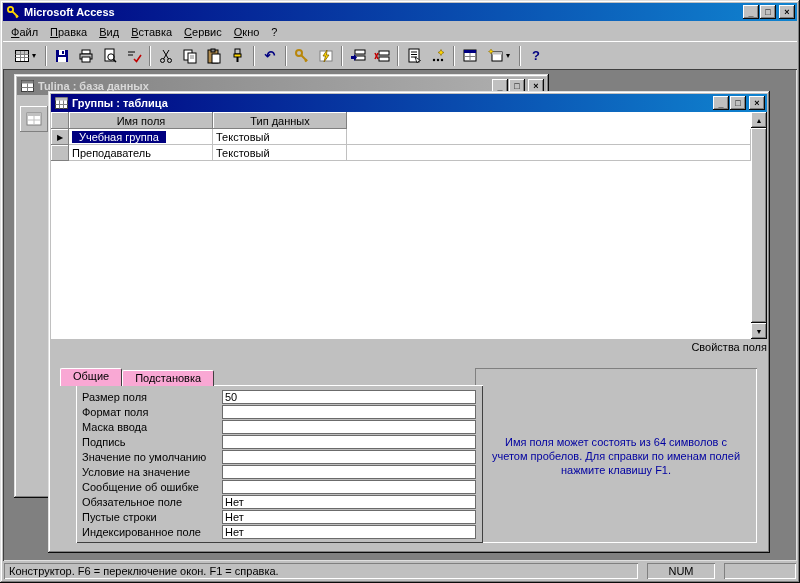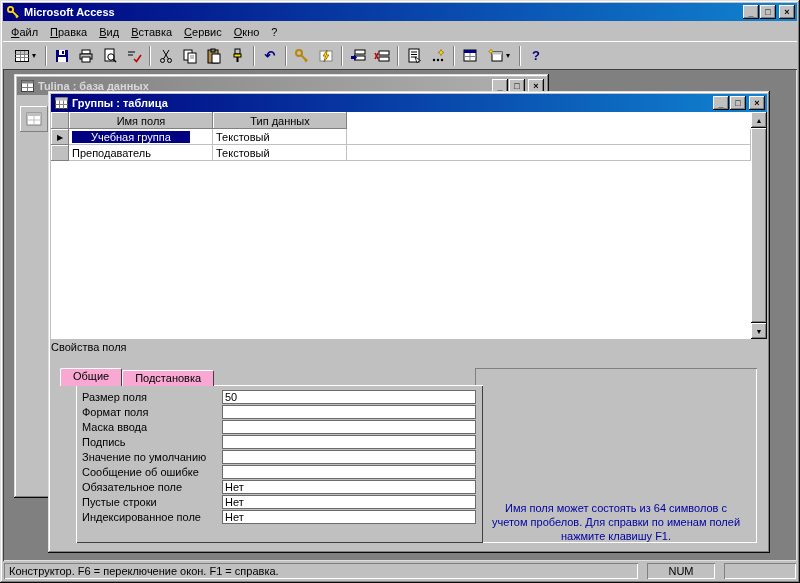--- a/index.html
+++ b/index.html
@@ -62,47 +62,47 @@
   .g-head { height:17px; }
   .g-row { height:16px; }
   .g-sel { width:18px; flex:none; background:#c0c0c0; box-shadow: inset -1px -1px 0 #808080, inset 1px 1px 0 #fff;
     display:flex; align-items:center; justify-content:center; font-size:8px; }
   .g-hcell { background:#c0c0c0; box-shadow: inset -1px -1px 0 #808080, inset 1px 1px 0 #fff;
     display:flex; align-items:center; justify-content:center; }
   .g-c1 { width:144px; flex:none; }
   .g-c2 { width:134px; flex:none; }
   .g-c3 { flex:1; }
   .g-cell { border-right:1px solid #c0c0c0; border-bottom:1px solid #c0c0c0; display:flex; align-items:center; padding-left:3px; overflow:hidden; white-space:nowrap; }
-  .hl { background:#000080; color:#fff; padding:0 19px; }
+  .hl { background:#000080; color:#fff; padding:0 7px; }
   .g-empty { width:700px; flex:1; background:#fff; height:161px; }
 
   .vscroll { position:absolute; right:0; top:0; bottom:0; width:16px; background:#c0c0c0; display:flex; flex-direction:column; }
   .sb-btn { width:16px; height:16px; flex:none; background:#c0c0c0; display:flex; align-items:center; justify-content:center;
     font-size:7px; box-shadow: inset -1px -1px 0 #0a0a0a, inset 1px 1px 0 #fff, inset -2px -2px 0 #808080; }
   .sb-thumb { flex:1; background:#c0c0c0; box-shadow: inset -1px -1px 0 #0a0a0a, inset 1px 1px 0 #fff, inset -2px -2px 0 #808080; }
 
   .props-band { position:absolute; left:3px; top:248px; width:716px; height:16px; background:#c0c0c0;
-    display:flex; align-items:center; justify-content:flex-start; }
+    display:flex; align-items:center; justify-content:flex-end; }
 
   
   .lower { position:absolute; left:3px; top:264px; width:716px; height:195px; background:#c0c0c0; }
   .tabs { position:absolute; left:9px; top:13px; height:18px; display:flex; align-items:flex-end; z-index:3; }
   .tab { padding:1px 12px 2px 12px; background:#f9a8d4; border:1px solid; border-color:#fff #404040 #c0c0c0 #fff;
     border-bottom:none; border-top-left-radius:2px; border-top-right-radius:2px; }
   .tab.active { height:18px; position:relative; z-index:4; }
   .tab.inactive { height:16px; }
   .tab-page { position:absolute; left:25px; top:30px; width:407px; height:158px; background:#c0c0c0;
     box-shadow: inset 1px 1px 0 #fff, inset -1px -1px 0 #404040; padding-top:4px; z-index:2; }
   .prop-row { height:15px; display:flex; align-items:center; padding-left:6px; }
   .prop-label { width:140px; flex:none; white-space:nowrap; overflow:hidden; }
   .prop-field { width:254px; height:14px; background:#fff; border:1px solid #6b6b6b; font-family:"Liberation Sans",sans-serif;
     font-size:11px; padding:0 2px; }
   .help-box { position:absolute; left:424px; top:13px; width:282px; height:175px; background:#c0c0c0;
     box-shadow: inset 1px 1px 0 #808080, inset -1px -1px 0 #fff;
-    display:flex; align-items:flex-end; justify-content:center; padding:0 16px; }
+    display:flex; align-items:center; justify-content:center; padding:0 16px; }
   .help-text { color:#0000a0; text-align:center; line-height:14px; }
 
   
   .statusbar { position:absolute; left:3px; top:561px; width:794px; height:19px; display:flex; align-items:center; gap:9px; padding:0 1px; }
   .sb-panel { height:16px; background:#c0c0c0; box-shadow: inset 1px 1px 0 #808080, inset -1px -1px 0 #fff;
     display:flex; align-items:center; padding:0 5px; white-space:nowrap; overflow:hidden; }
   .sb-msg { flex:1; }
   .sb-num { width:68px; flex:none; justify-content:center; }
   .sb-end { width:72px; flex:none; }
 </style>
@@ -413,20 +413,24 @@
           </div>
           <div class="prop-row">
             <div class="prop-label">Подпись</div>
             <input class="prop-field" value="" style="">
           </div>
           <div class="prop-row">
             <div class="prop-label">Значение по умолчанию</div>
             <input class="prop-field" value="" style="">
           </div>
           <div class="prop-row">
+            <div class="prop-label">Условие на значение</div>
+            <input class="prop-field" value="" style="">
+          </div>
+          <div class="prop-row">
             <div class="prop-label">Сообщение об ошибке</div>
             <input class="prop-field" value="" style="">
           </div>
           <div class="prop-row">
             <div class="prop-label">Обязательное поле</div>
             <input class="prop-field" value="Нет" style="">
           </div>
           <div class="prop-row">
             <div class="prop-label">Пустые строки</div>
             <input class="prop-field" value="Нет" style="">

